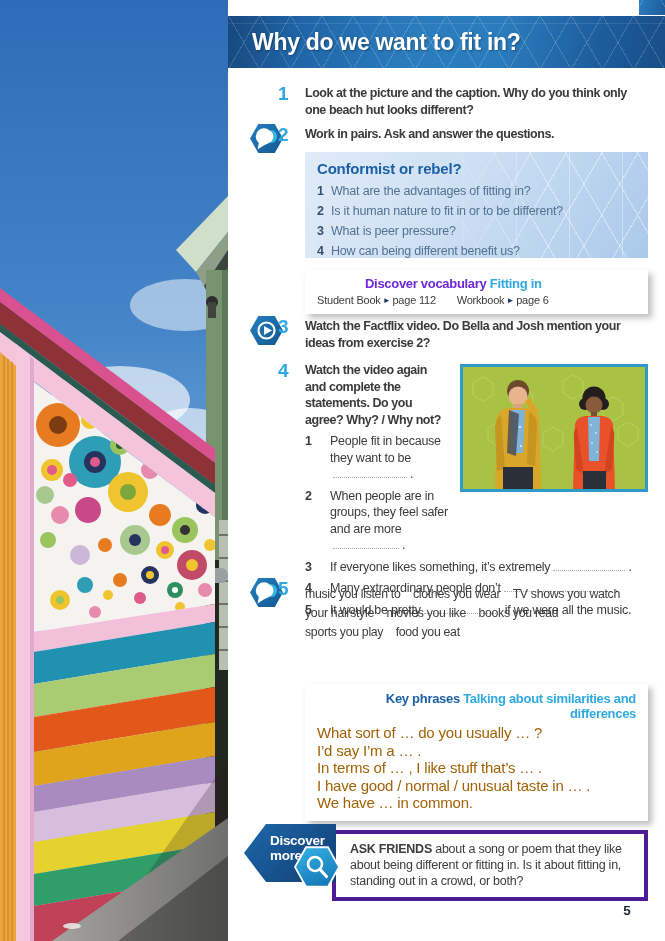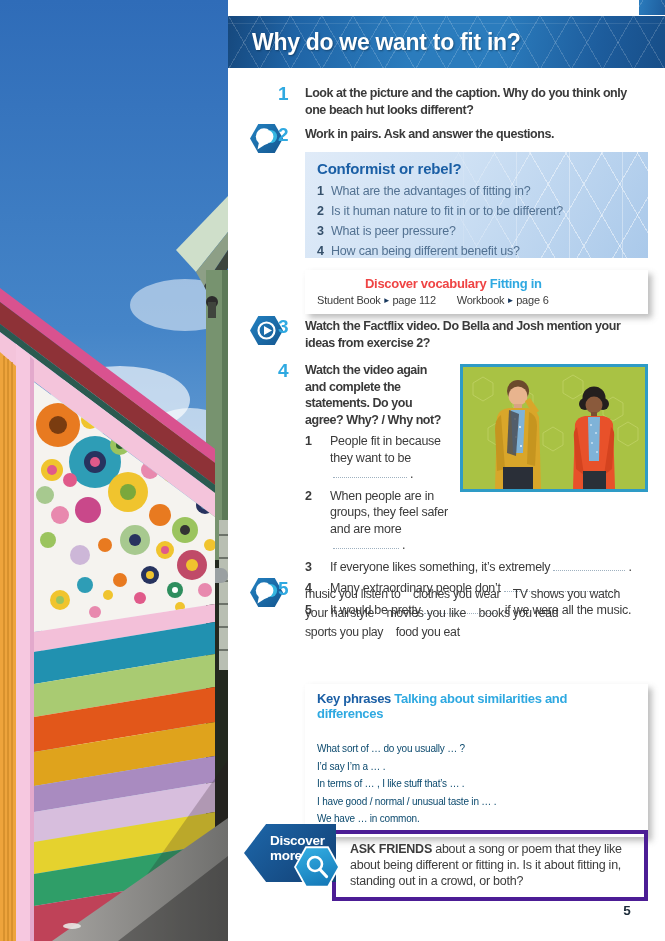--- a/index.html
+++ b/index.html
@@ -45,42 +45,42 @@
   .bluebox .bb-title{position:relative;font-size:15px;font-weight:bold;color:#1b5fa5;letter-spacing:-.2px;margin-bottom:4px;}
   .bb-row{position:relative;display:flex;font-size:12.5px;line-height:20px;letter-spacing:-.2px;}
   .bb-row .n{width:14px;font-weight:bold;color:#35506b;flex:none;}
   .bb-row .t{color:#527191;}
 
   
   .shadowbox{position:absolute;left:305px;width:343px;background:#fff;box-sizing:border-box;
     box-shadow:4px 4px 6px rgba(110,110,110,.45);padding:6px 12px;}
   .vocab{top:270px;height:44px;}
   .vocab .l1{font-size:13px;font-weight:bold;letter-spacing:-.3px;}
-  .vocab .dark{color:#ef4444;padding-left:48px;} .vocab .light{color:#2fa9e1;}
+  .vocab .dark{color:#6d28d9;padding-left:48px;} .vocab .light{color:#2fa9e1;}
   .vocab .l2{font-size:11px;letter-spacing:-.2px;color:#3c3c3c;margin-top:3px;}
   .vocab .arrow{color:#16365c;font-size:8px;vertical-align:1px;padding:0 2px;}
   .vocab .gap{display:inline-block;width:18px;}
 
   
   #ex4{top:362px;}
   .photo4{position:absolute;right:0;top:2px;width:182px;height:122px;border:3px solid #2e9bc6;}
   #ex4 .ins{width:152px;}
   .st-narrow{width:158px;}
   .st{display:flex;margin-top:5px;font-size:12.5px;line-height:16.5px;letter-spacing:-.25px;color:#3b3b3b;}
   .st .n{width:25px;font-weight:bold;flex:none;}
   .blank{display:inline-block;border-bottom:1px dotted #9fb1c0;height:11px;margin:0 3px;}
 
   
   .subjects{margin-top:5px;font-size:12.3px;line-height:19px;letter-spacing:-.3px;color:#3c3c3c;white-space:pre-wrap;}
 
   
   .keybox{top:684px;padding:7px 12px 9px 12px;}
-  .keybox .kb-title{font-size:13px;font-weight:bold;letter-spacing:-.3px;margin-bottom:19px;}
+  .keybox .kb-title{font-size:13px;font-weight:bold;letter-spacing:-.3px;margin-bottom:3px;text-align:right;}
   .keybox .dark{color:#1b5fa5;} .keybox .light{color:#2fa9e1;}
-  .kb-line{font-size:10px;line-height:17.5px;letter-spacing:-.2px;color:#0c4a6e;}
+  .kb-line{font-size:15px;line-height:17.5px;letter-spacing:-.2px;color:#a16207;}
 
   
   .dm-badge{position:absolute;left:244px;top:824px;width:92px;height:58px;
     clip-path:polygon(0% 50%,24% 0%,100% 0%,100% 100%,24% 100%);
     background:linear-gradient(135deg,#1d67aa,#123f73);}
   .dm-badge .txt{padding:9px 4px 0 26px;font-size:13.5px;line-height:15px;font-weight:bold;color:#fff;letter-spacing:-.3px;}
   .dm-hexwrap{position:absolute;left:294px;top:845px;width:46px;height:44px;
     clip-path:polygon(0% 50%,25% 3%,75% 3%,100% 50%,75% 97%,25% 97%);background:#fff;}
   .dm-hex{position:absolute;left:2px;top:2px;width:42px;height:40px;
     clip-path:polygon(0% 50%,25% 3%,75% 3%,100% 50%,75% 97%,25% 97%);

